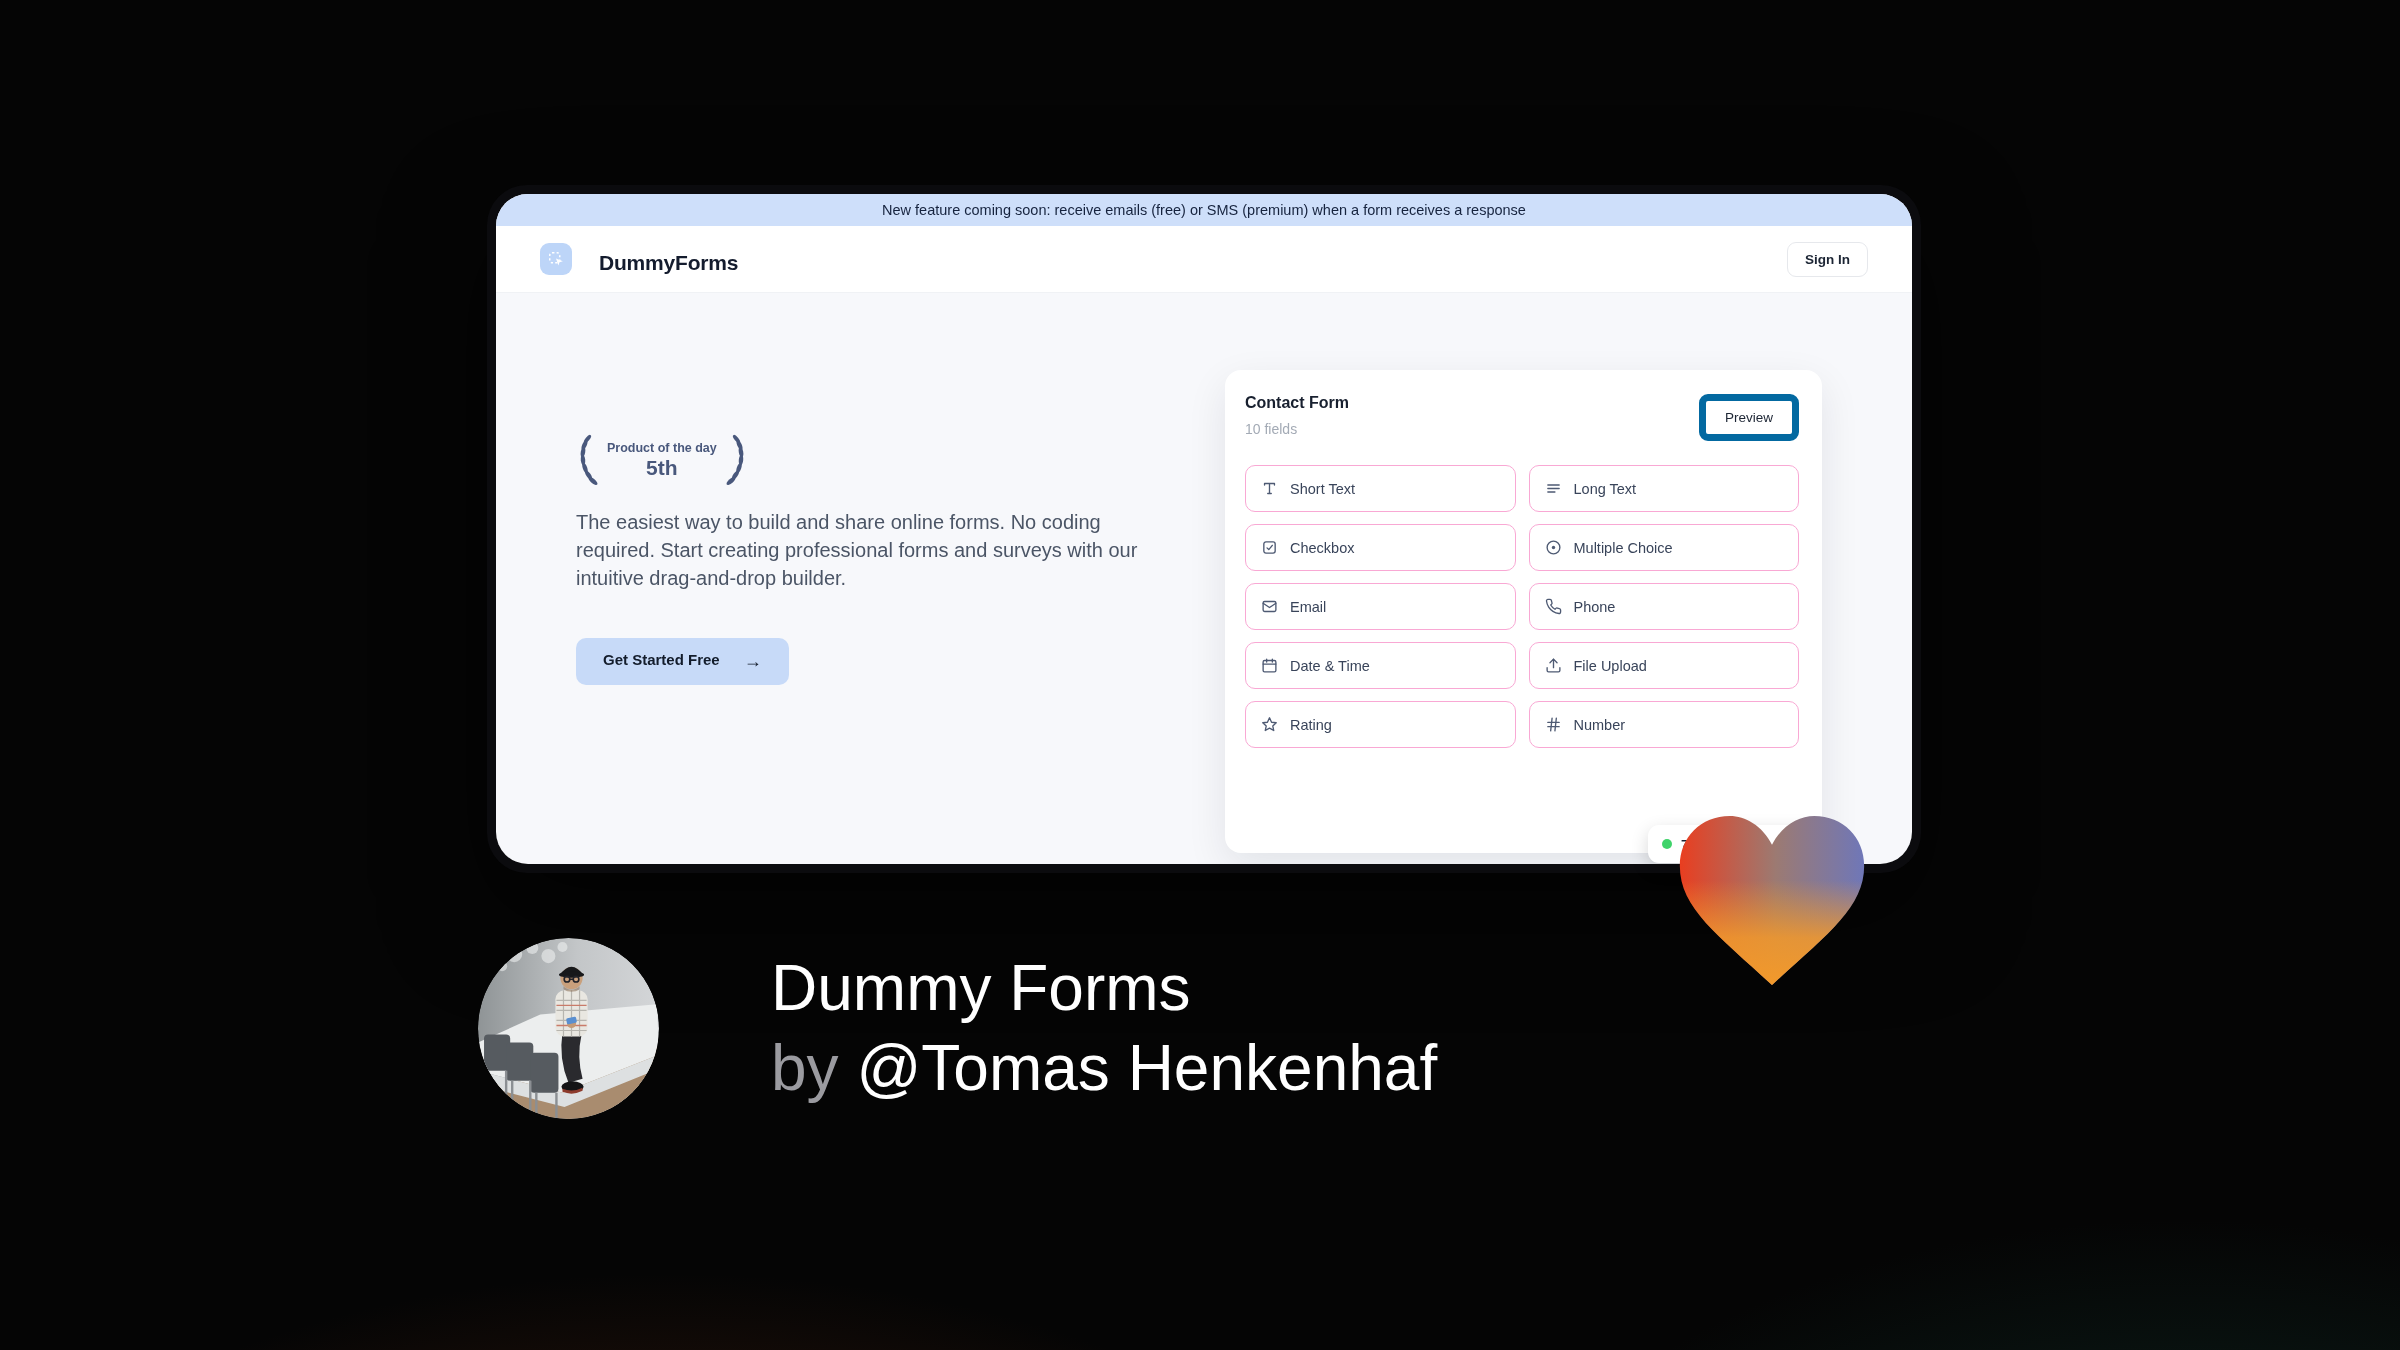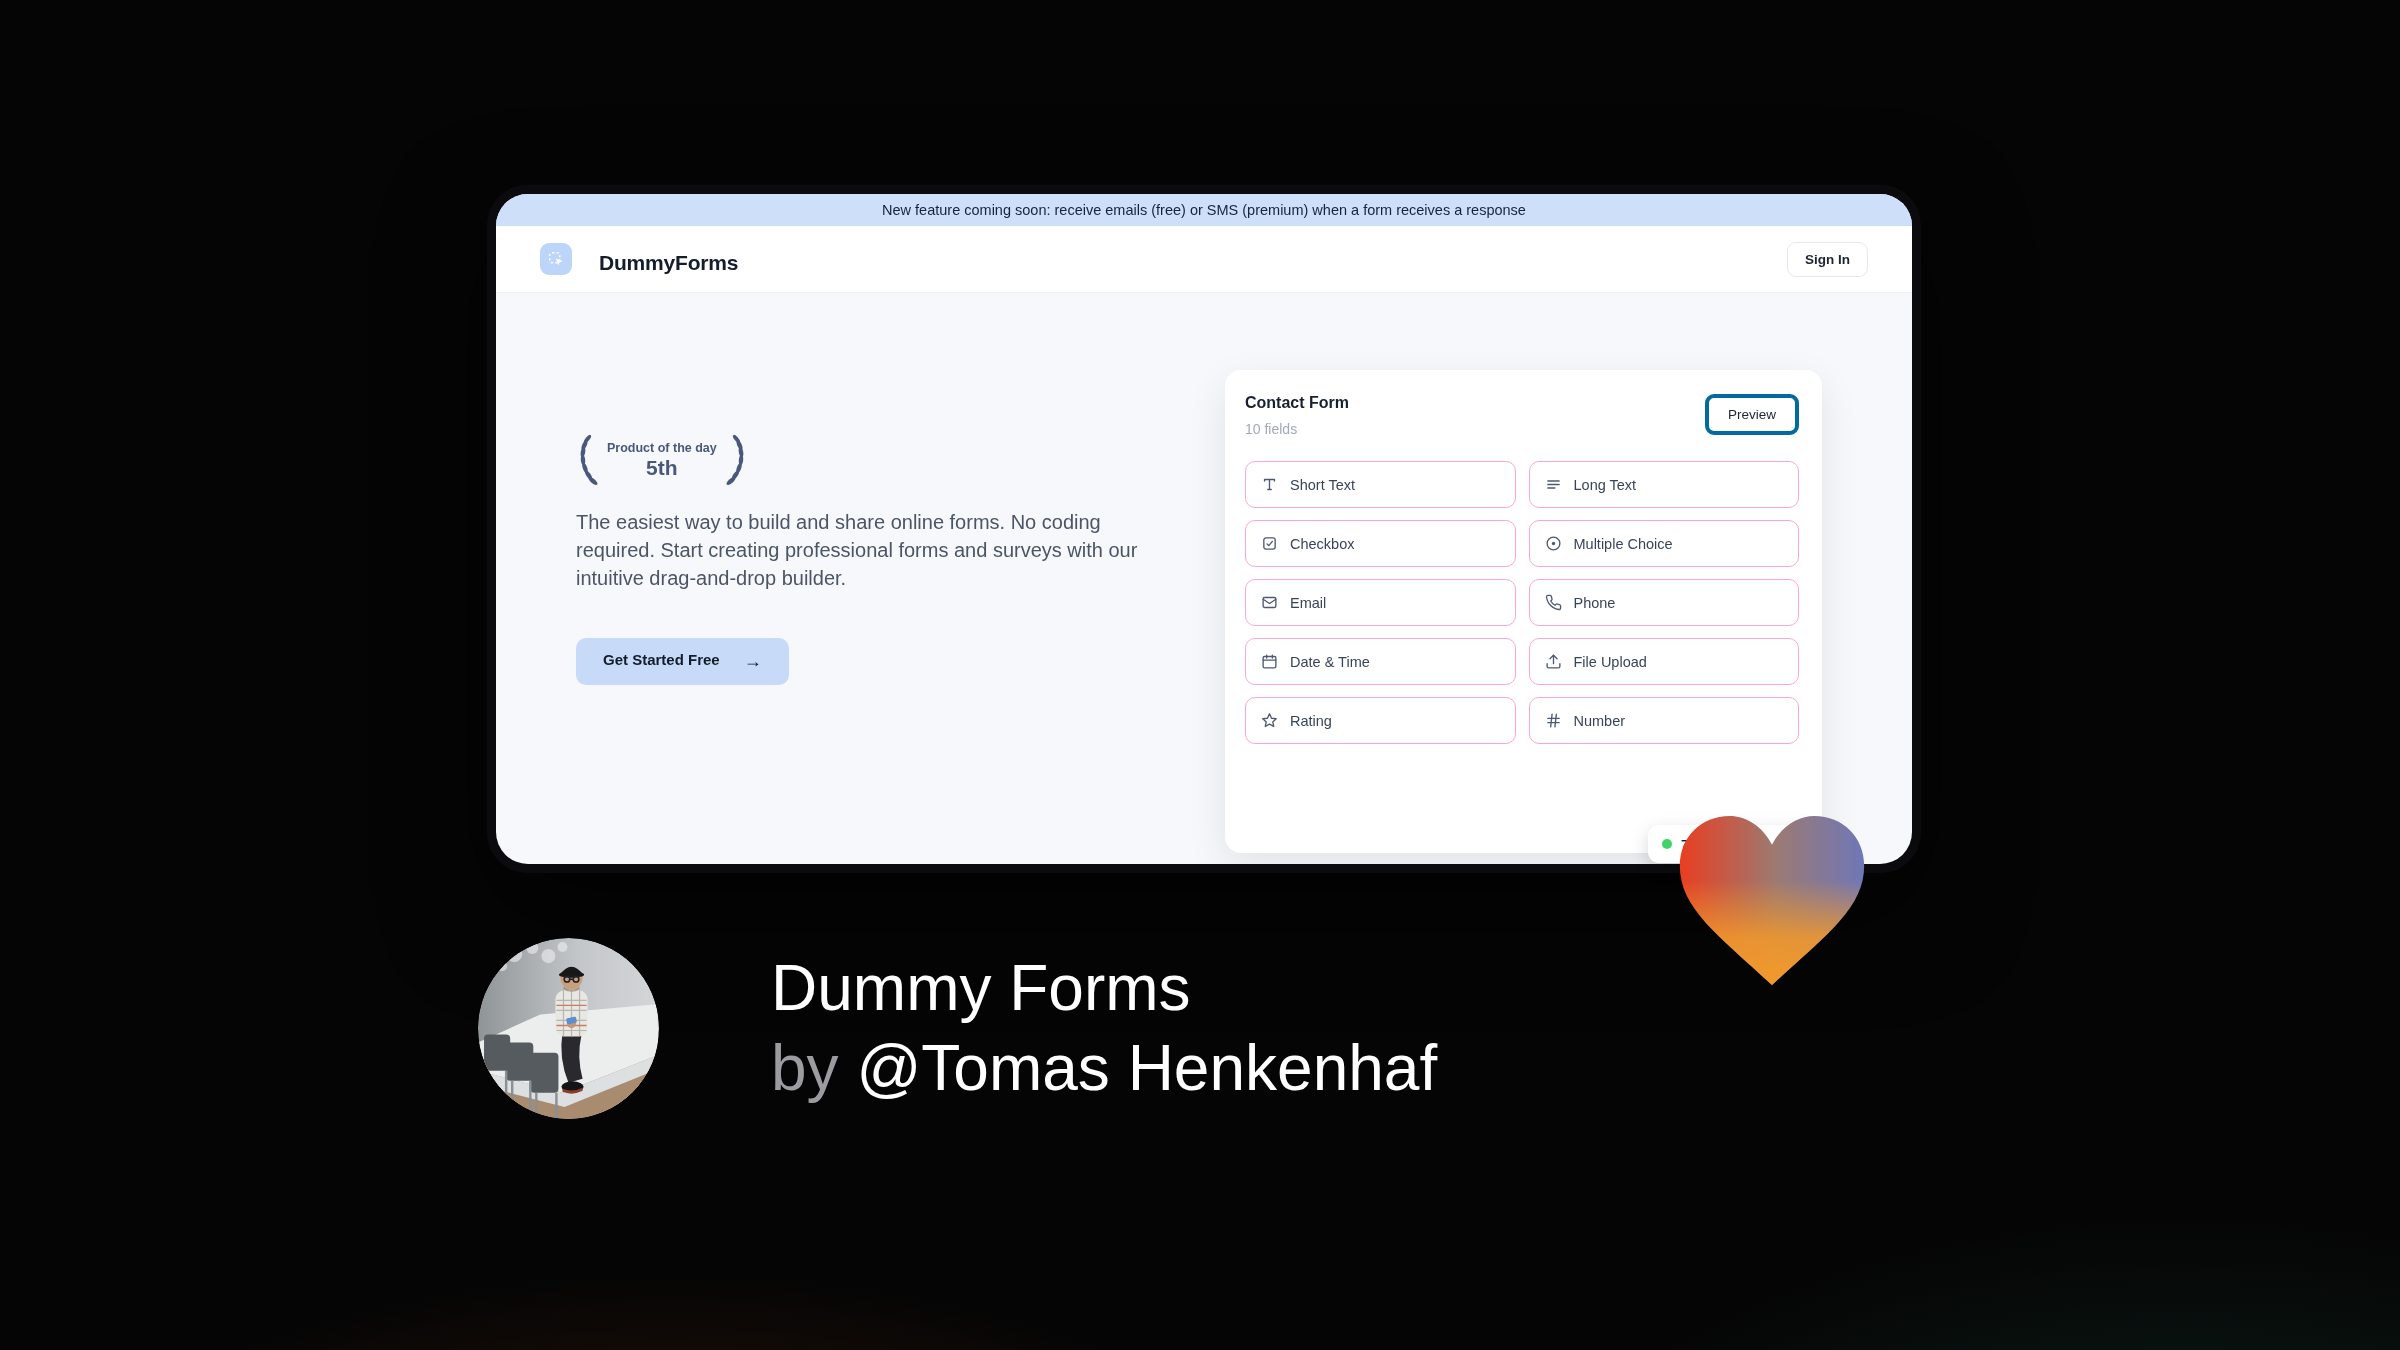--- a/index.html
+++ b/index.html
@@ -59,21 +59,21 @@
   
   .card{
     position:absolute;left:729px;top:77px;width:597px;height:483px;
     background:#fff;border-radius:16px;box-shadow:0 14px 40px rgba(15,23,42,.09);
     box-sizing:border-box;padding:24px 23px 0 20px;
   }
   .card-head{display:flex;align-items:flex-start;}
   .card-title{font-size:16px;font-weight:bold;color:#18202f;}
   .card-sub{font-size:14px;color:#a3aab5;margin-top:9px;}
   .preview-btn{
-    margin-left:auto;border:4px solid #0369a1;background:#fff;border-radius:9px;
+    margin-left:auto;border:7px solid #0369a1;background:#fff;border-radius:9px;
     padding:9px 19px;font-size:13.5px;color:#1c2534;cursor:pointer;font-family:inherit;
   }
   .grid{margin-top:24px;display:grid;grid-template-columns:1fr 1fr;gap:12px 13px;}
   .field{
     height:47px;border:1px solid #f9a8d4;border-radius:10px;background:#fff;
     display:flex;align-items:center;gap:12px;padding:0 15px;font-size:14.5px;
     color:#39445a;box-sizing:border-box;cursor:grab;
   }
   .field svg{flex:0 0 auto;}
   .dropzone{

